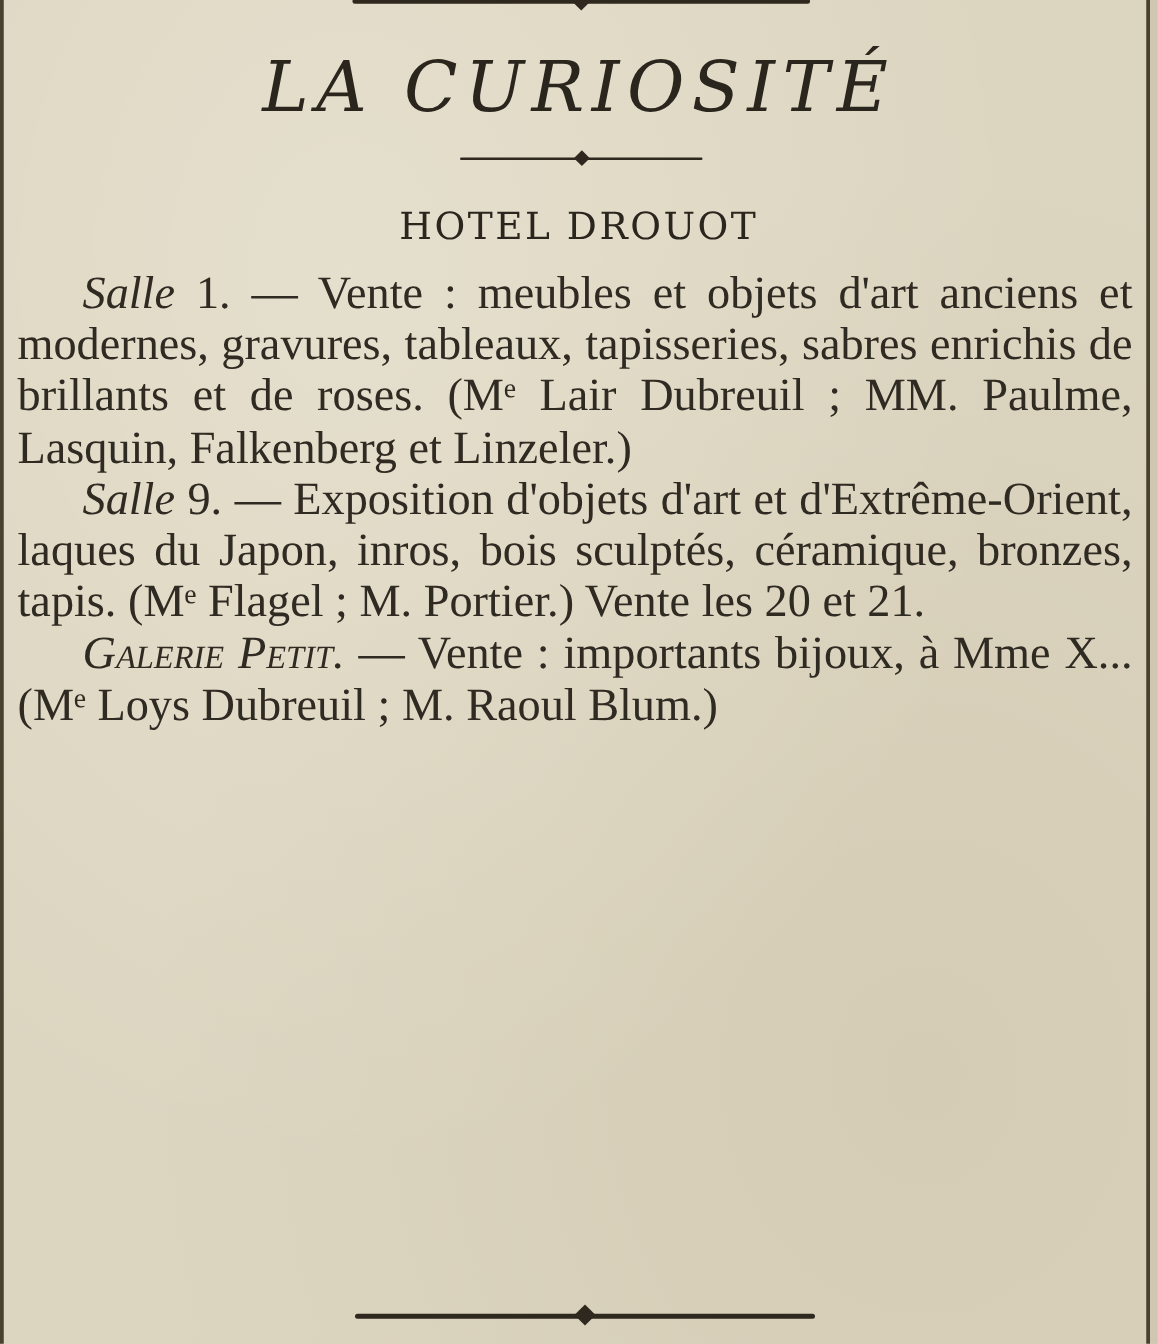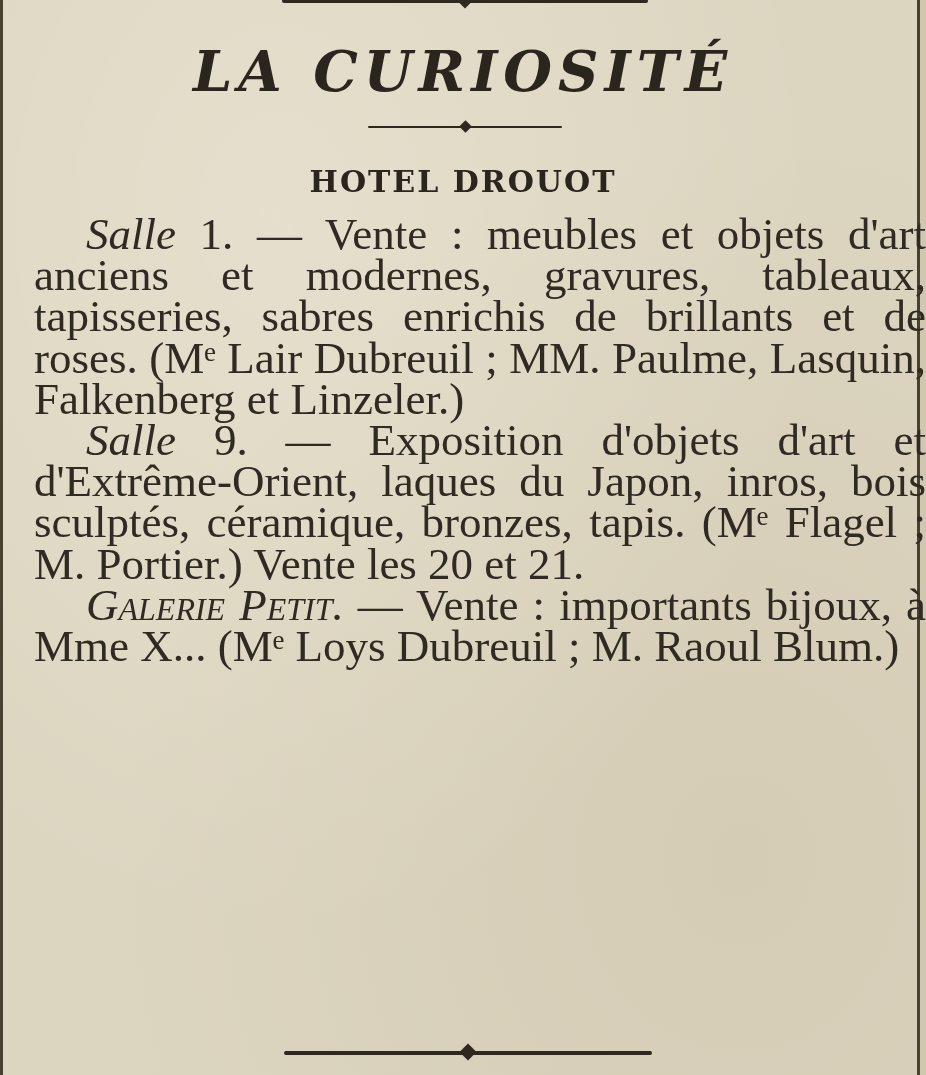--- a/index.html
+++ b/index.html
@@ -35,34 +35,33 @@
       background: #2e281f; transform: rotate(45deg);
     }
     .orn-top { left: 282px; top: -6px; width: 366px; }
     .orn-mid { left: 368px; top: 121px; width: 194px; height: 12px; }
     .orn-mid .bar { top: 5px; height: 2px; }
     .orn-mid .gem { width: 9px; height: 9px; margin-left: -4px; top: 1px; }
     .orn-bot { left: 284px; top: 1046px; width: 368px; }
 
     .title {
       position: absolute; left: 0; width: 926px; top: 38px; text-align: center;
-      font-family: "DejaVu Serif", serif; font-style: italic; font-weight: bold;
+      font-family: "DejaVu Serif", serif; font-style: italic; font-weight: normal;
       font-size: 56px; letter-spacing: 6px; color: #2a251d;
     }
     .subtitle {
       position: absolute; left: 0; width: 926px; top: 164px; text-align: center;
-      font-family: "DejaVu Serif", serif; font-weight: bold;
+      font-family: "DejaVu Serif", serif; font-weight: normal;
       font-size: 30px; letter-spacing: 2px; color: #2a251d;
     }
     .body-text {
       position: absolute; left: 14px; width: 892px; top: 214px;
-      font-family: "Liberation Serif", serif; font-size: 45px; line-height: 41.2px;
+      font-family: "Liberation Serif", serif; font-size: 37px; line-height: 41.2px;
       color: #2f2a22; text-align: justify;
       hyphens: manual;
-      margin-left: 20px;
     }
     .para { margin: 0; text-indent: 52px; }
     .para .lead { font-style: italic; }
     .para .smallcaps { font-variant: small-caps; font-style: italic; }
   </style>
 </head>
 <body>
 
 <div class="page">
   <div class="rule-left"></div>

